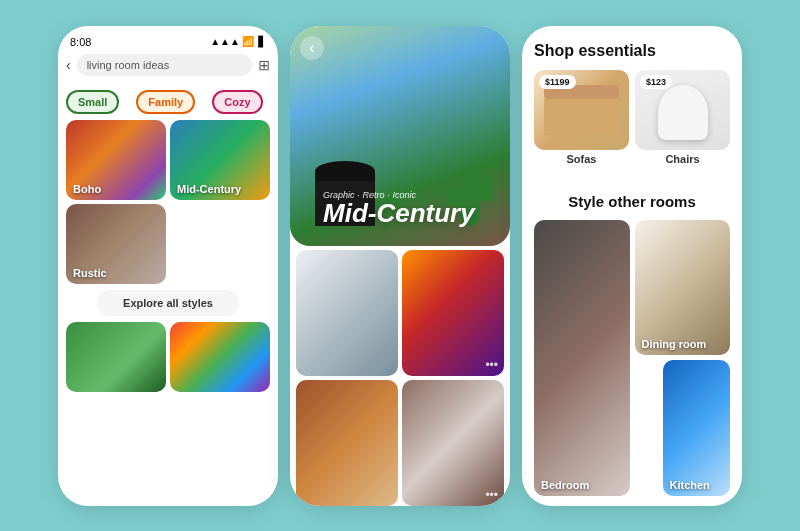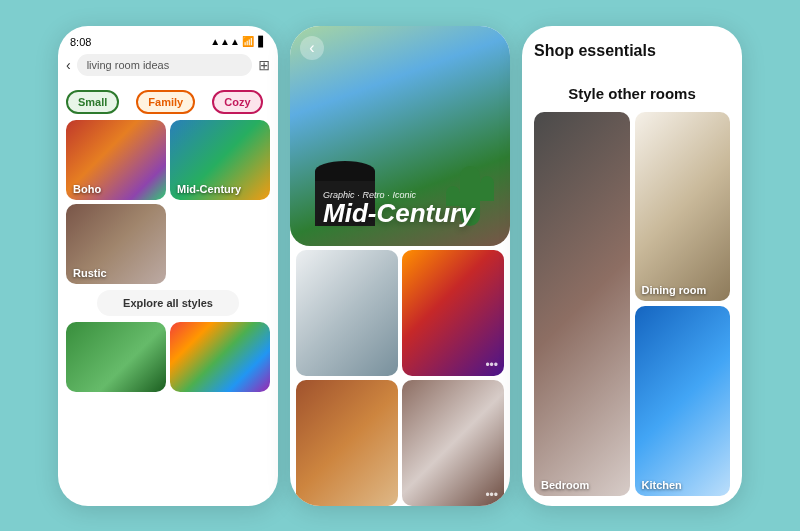--- a/index.html
+++ b/index.html
@@ -395,21 +395,21 @@
       bottom: 5px;
       left: 7px;
       color: #fff;
       font-size: 11px;
       font-weight: 700;
       text-shadow: 0 1px 3px rgba(0,0,0,0.6);
     }
 
     .img-bedroom { background: linear-gradient(135deg, #4a4a4a 0%, #8d6e63 50%, #d7ccc8 100%); }
     .img-dining { background: linear-gradient(135deg, #f5f0e8 0%, #c9b99a 50%, #8d7a5a 100%); }
-    .img-kitchen { background: linear-gradient(135deg, #1565c0 0%, #42a5f5 50%, #bbdefb 100%); }
+    .img-kitchen { background: linear-gradient(135deg, #1565c0 0%, #42a5f5 50%, #bbdefb 100%); margin-left: 28px; }
 
     
     .sofa-shape {
       position: absolute;
       bottom: 15px;
       left: 10px;
       right: 10px;
       height: 40px;
       background: #d4a76a;
       border-radius: 6px 6px 2px 2px;
@@ -514,20 +514,42 @@
       </div>
     </div>
   </div>
 </div>
 
 <div class="phone phone3">
   <div class="phone3-inner">
 
     <div class="section-title">Shop essentials</div>
 
+    <div class="shop-grid">
+
+      <div>
+        <div class="shop-item">
+          <div class="shop-img img-sofa">
+            <div class="sofa-shape"></div>
+          </div>
+          <div class="price-badge">$1199</div>
+        </div>
+        <div class="shop-label">Sofas</div>
+      </div>
+
+      <div>
+        <div class="shop-item">
+          <div class="shop-img img-chair-white">
+            <div class="chair-white-shape"></div>
+          </div>
+          <div class="price-badge">$123</div>
+        </div>
+        <div class="shop-label">Chairs</div>
+      </div>
+    </div>
 
     <div class="style-section-title">Style other rooms</div>
 
     <div class="rooms-grid">
       <div class="room-item tall img-bedroom">
         <span class="room-label">Bedroom</span>
       </div>
       <div class="room-item img-dining">
         <span class="room-label">Dining room</span>
       </div>

